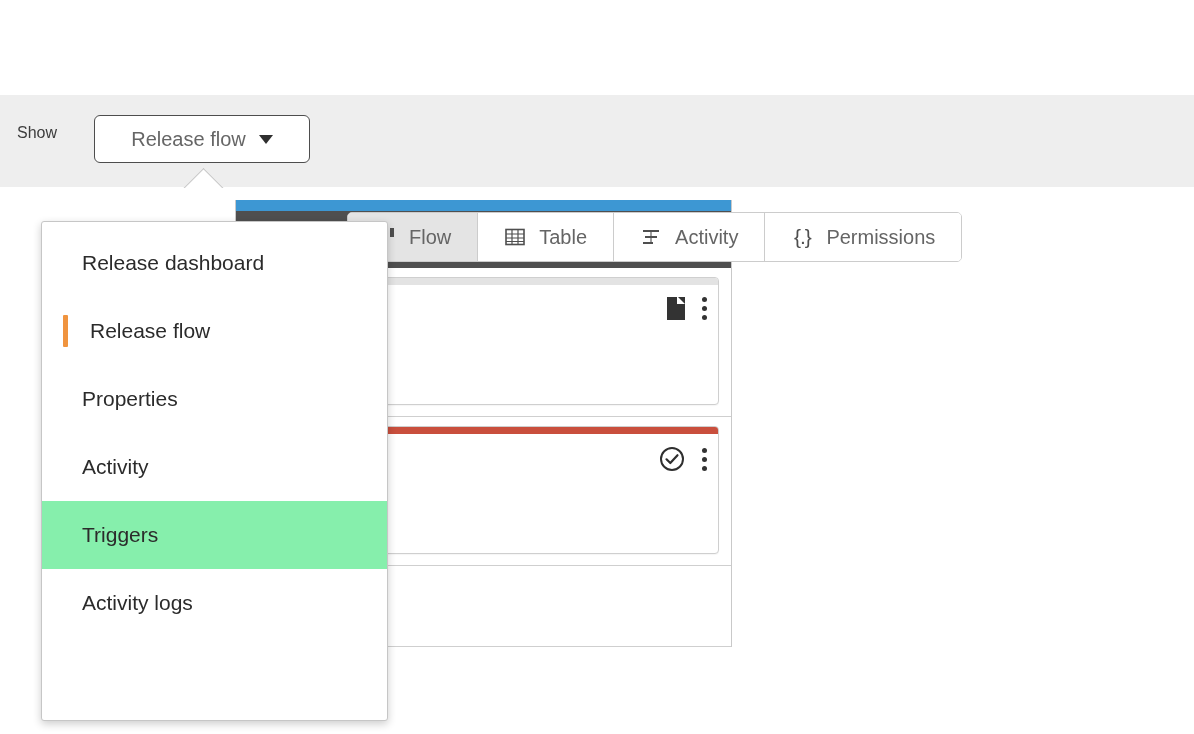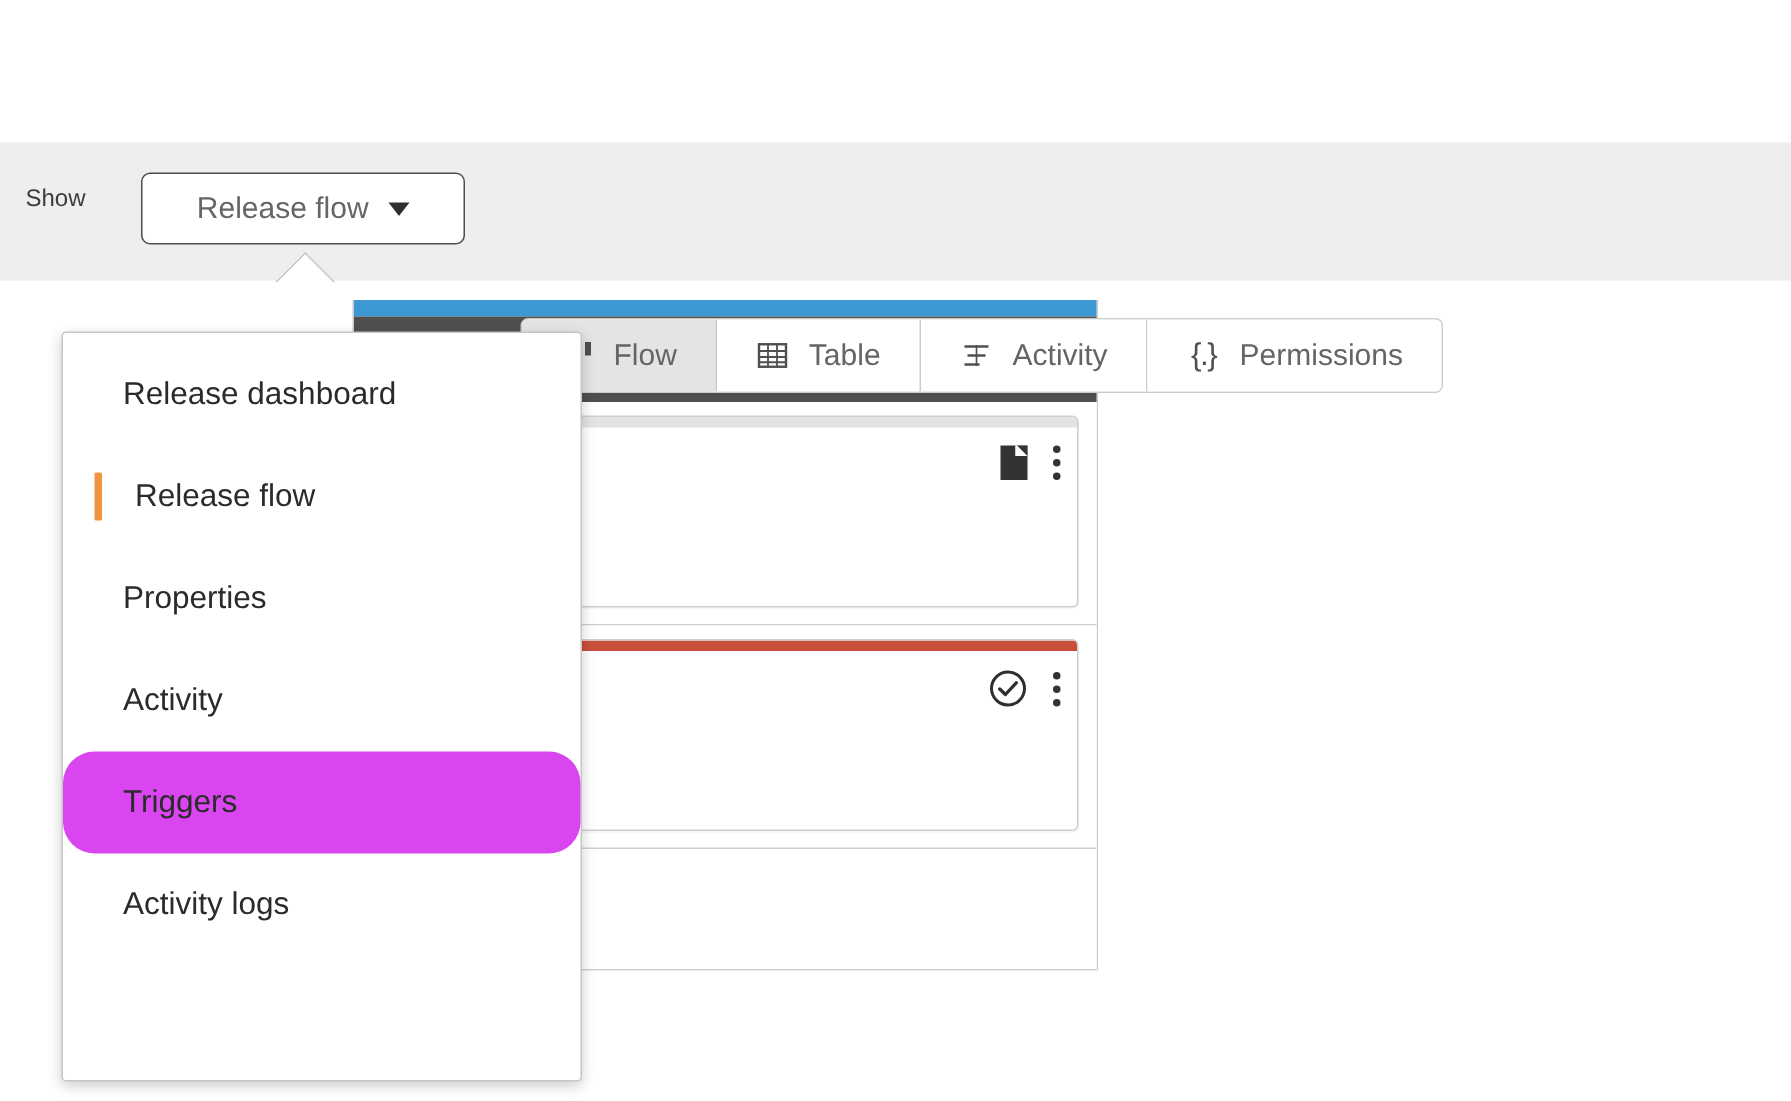--- a/index.html
+++ b/index.html
@@ -285,21 +285,21 @@
     position: relative;
     display: flex;
     align-items: center;
     height: 68px;
     padding-left: 40px;
     font-size: 21px;
     color: #2b2b2b;
     cursor: pointer;
     white-space: nowrap;
   }
-  .menu-item.highlighted { background: #d946ef; border-radius: 21px; }
+  .menu-item.highlighted { background: #86efac; }
   .menu-item.current { padding-left: 48px; }
   .menu-item .current-marker {
     position: absolute;
     left: 21px;
     top: 50%;
     transform: translateY(-50%);
     width: 5px;
     height: 32px;
     background: #f0943f;
     border-radius: 1px;

